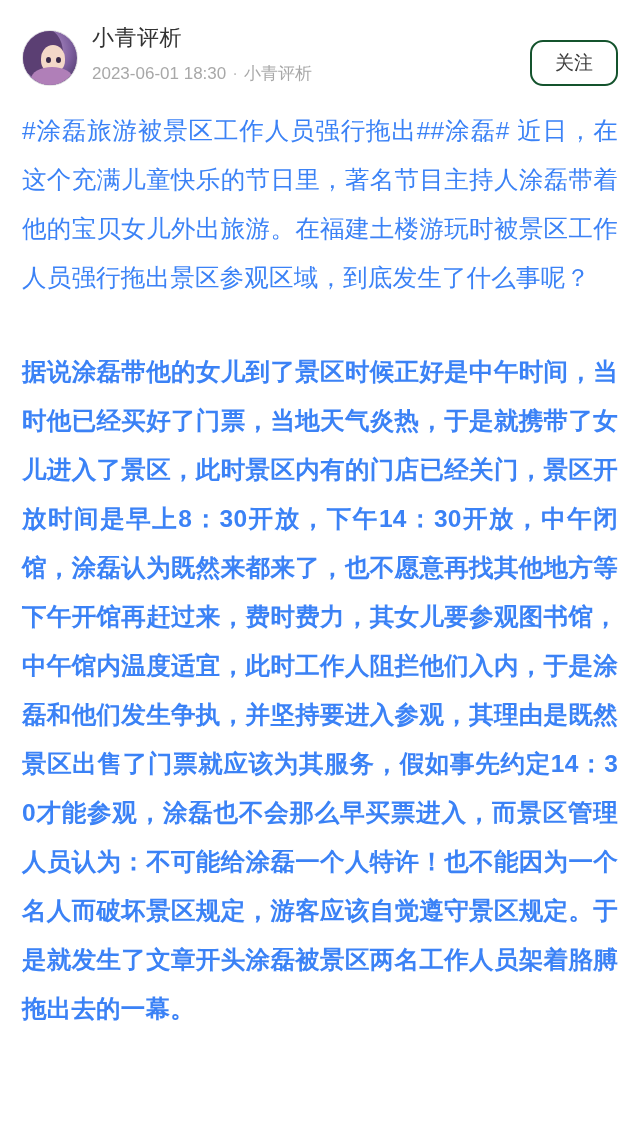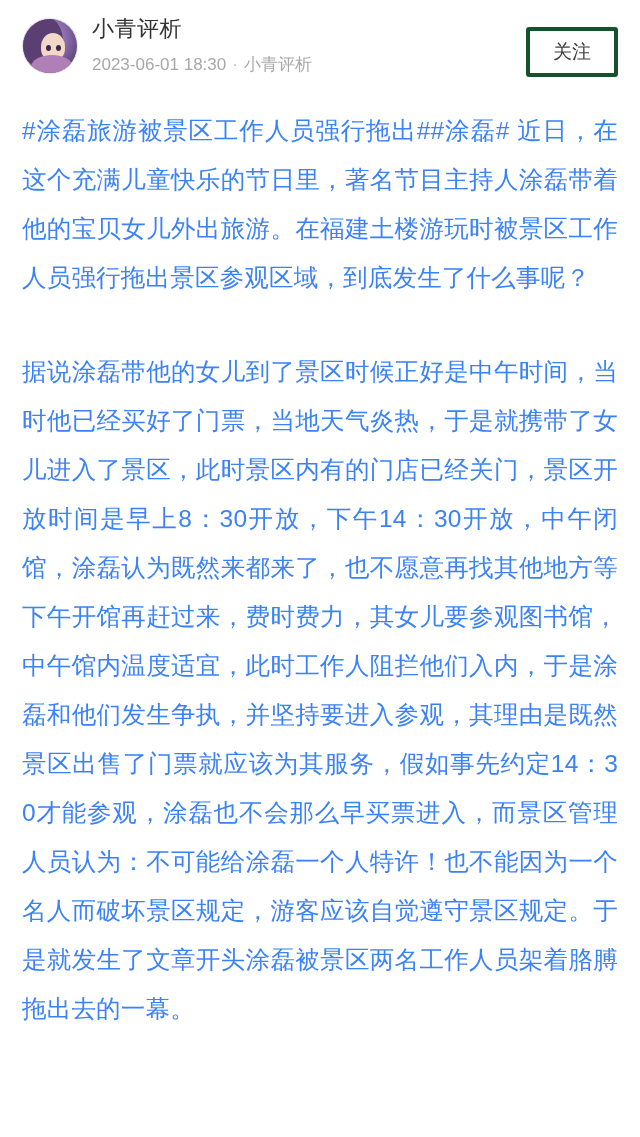--- a/index.html
+++ b/index.html
@@ -18,21 +18,21 @@
     width: 640px;
     height: 1137px;
     box-sizing: border-box;
     padding: 0 22px;
     background: #fff;
     position: relative;
   }
   
   .header {
     display: flex;
-    align-items: center;
+    align-items: flex-end;
     padding-top: 4px;
     height: 86px;
     box-sizing: border-box;
   }
   .avatar {
     width: 56px;
     height: 56px;
     border-radius: 50%;
     flex: 0 0 56px;
     margin-top: 2px;
@@ -100,41 +100,42 @@
   .follow-btn {
     flex: 0 0 auto;
     margin-top: 14px;
     width: 84px;
     height: 42px;
     line-height: 42px;
     text-align: center;
     font-size: 19px;
     color: #3c3c3c;
     background: #ffffff;
-    border: 4px solid #14532d;
-    border-radius: 3px;
+    border: 2px solid #14532d;
+    border-radius: 13px;
     cursor: pointer;
     user-select: none;
   }
   
   .article {
     margin-top: 20px;
   }
   .article p {
     margin: 0;
     font-size: 24.5px;
     line-height: 49px;
     color: #3b82f6;
     text-align: justify;
     text-justify: inter-ideograph;
     letter-spacing: .2px;
     word-break: break-all;
   }
   .article p + p {
     margin-top: 45px;
+    font-weight: bold;
   }
 </style>
 </head>
 <body>
 
 <div class="page">
 
   <div class="header">
     <div class="avatar">
       <div class="hair"></div>

